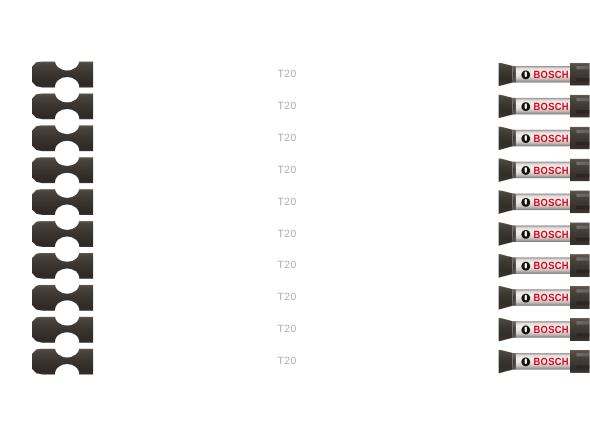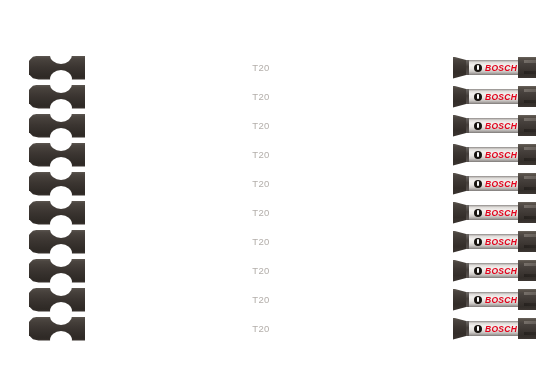--- a/index.html
+++ b/index.html
@@ -117,21 +117,20 @@
     background:
       linear-gradient(to bottom,
         #8d8987 0%,
         #dedbd8 14%,
         #f3f1ef 34%,
         #e7e4e1 58%,
         #c9c5c2 78%,
         #9b9795 93%,
         #7a7674 100%);
     overflow: hidden;
-    font-style: italic;
   }
   .collar-cap {
     position: absolute;
     left: 0;
     top: 0;
     width: 3px;
     height: 15px;
     background: linear-gradient(to bottom,#6e6a67,#443e3a 45%,#595350);
   }
   .bosch-mark {

